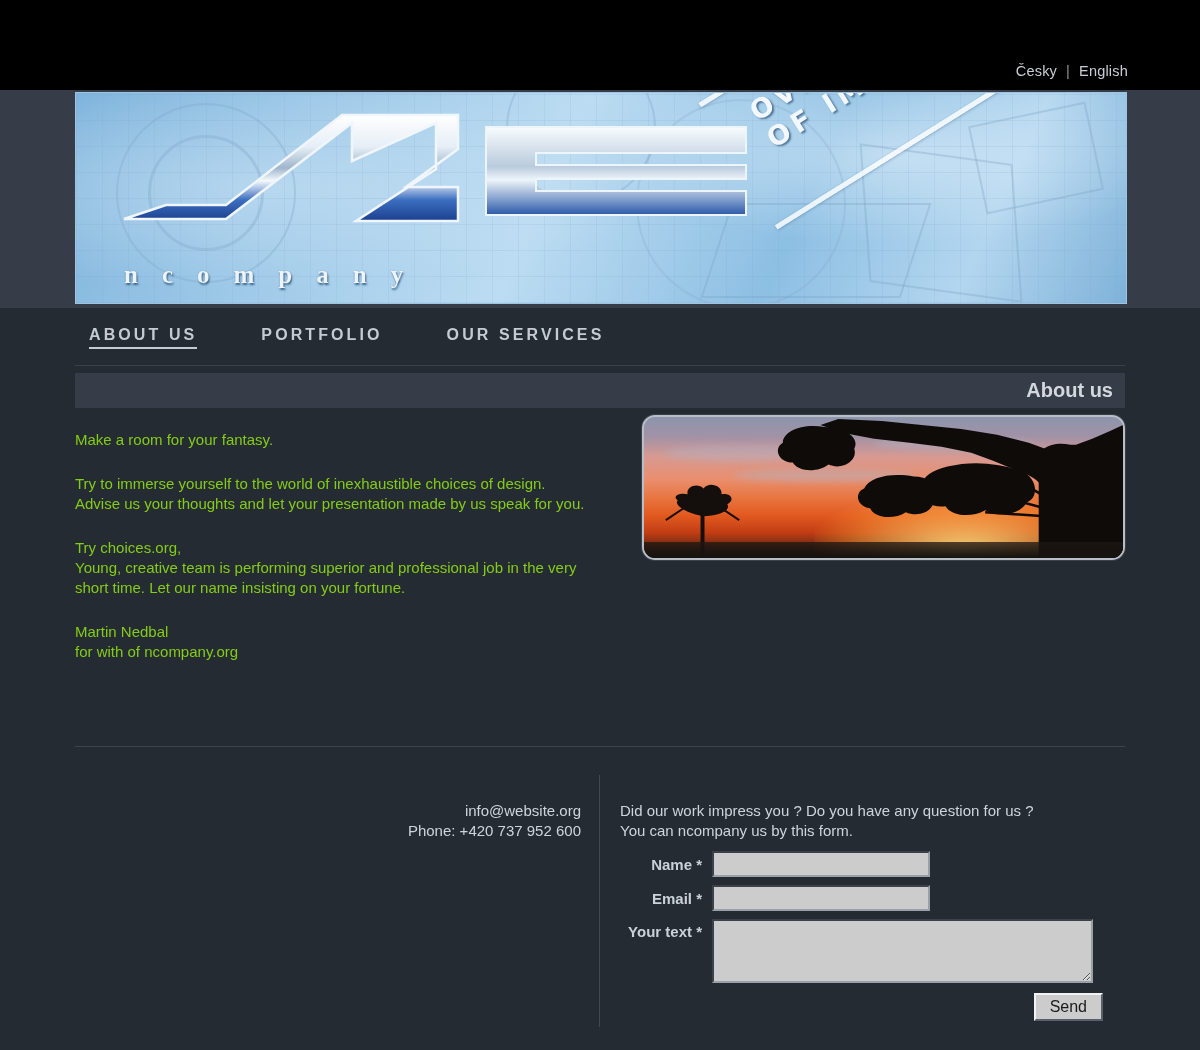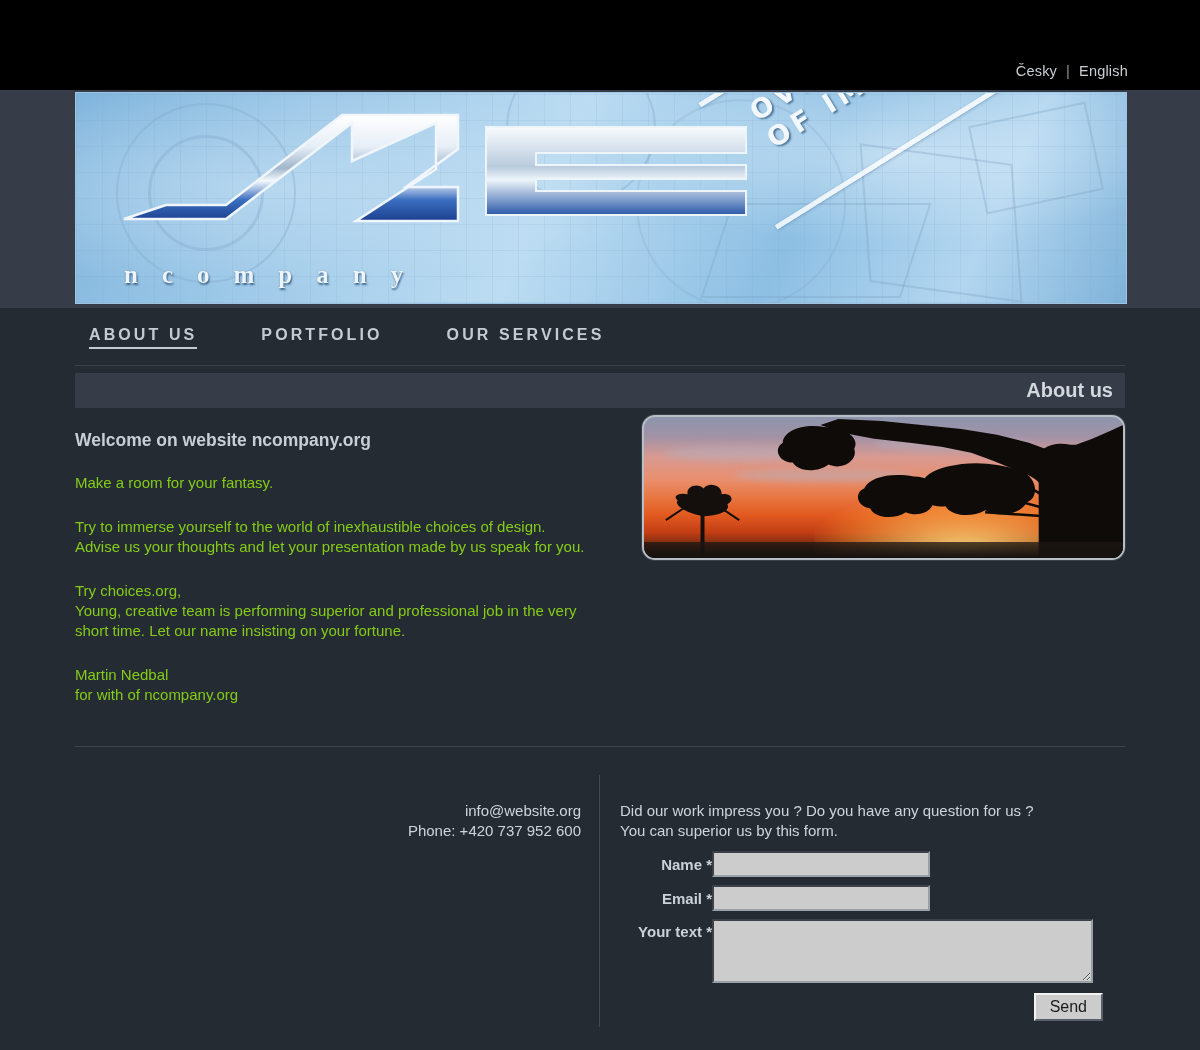--- a/index.html
+++ b/index.html
@@ -253,21 +253,21 @@
     margin-bottom: 10px;
   }
   .field-row {
     display: flex;
     align-items: flex-start;
     margin-bottom: 6px;
   }
   .field-label {
     width: 92px;
     text-align: right;
-    padding-right: 0;
+    padding-right: 10px;
     font-size: 15px;
     font-weight: 700;
     color: #ccd1d8;
     line-height: 28px;
   }
   .field-label.tall { line-height: 26px; }
   input.txt, textarea.txt {
     background: #cccccc;
     border-top: 2px solid #3b4049;
     border-left: 2px solid #3b4049;
@@ -373,21 +373,20 @@
     <a href="#">OUR SERVICES</a>
   </div>
 
   <div class="page-title-bar">
     <div class="page-title">About us</div>
   </div>
 
   <div class="main">
 
     <div class="article">
-      <h2>Welcome on website ncompany.org</h2>
       <p>Make a room for your fantasy.</p>
       <p>
         <span>Try to immerse yourself to the world of inexhaustible choices of design.</span><br>
         <span>Advise us your thoughts and let your presentation made by us speak for you.</span>
       </p>
       <p>
         <span>Try choices.org,</span><br>
         <span>Young, creative team is performing superior and professional job in the very</span><br>
         <span>short time. Let our name insisting on your fortune.</span>
       </p>
@@ -432,21 +431,21 @@
   <div class="footer">
 
     <div class="contact">
       <div>info@website.org</div>
       <div>Phone: +420 737 952 600</div>
     </div>
 
     <div class="formcol">
       <div class="form-intro">
         <span>Did our work impress you ? Do you have any question for us ?</span><br>
-        <span>You can superior us by this form.</span>
+        <span>You can ncompany us by this form.</span>
       </div>
 
       <div class="field-row">
         <div class="field-label">Name *</div>
         <input class="txt" type="text" value="" style="">
       </div>
 
       <div class="field-row">
         <div class="field-label">Email *</div>
         <input class="txt" type="text" value="" style="">

